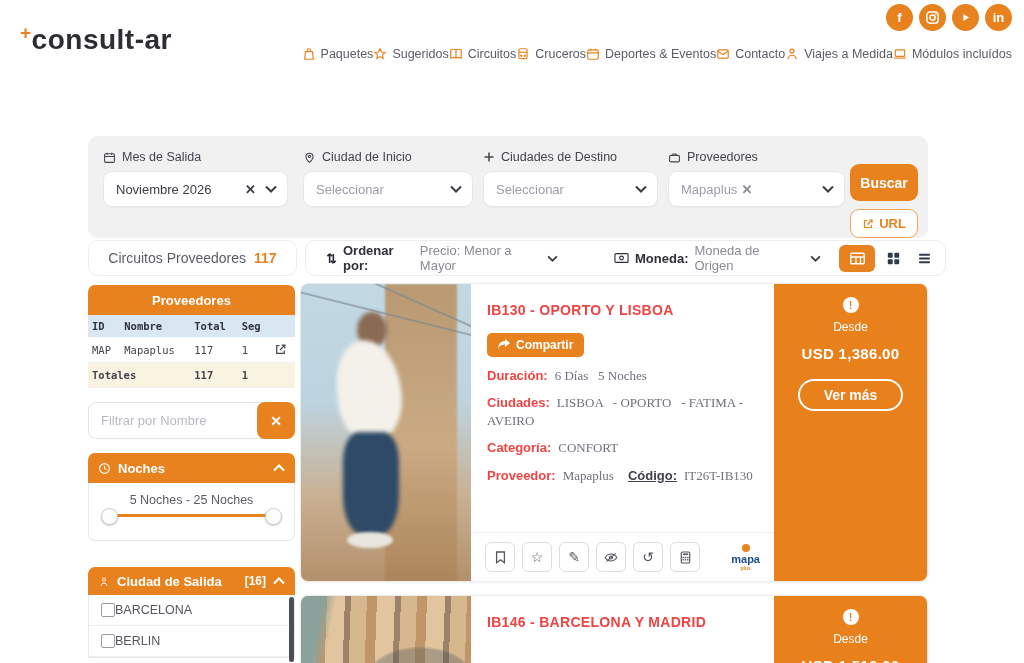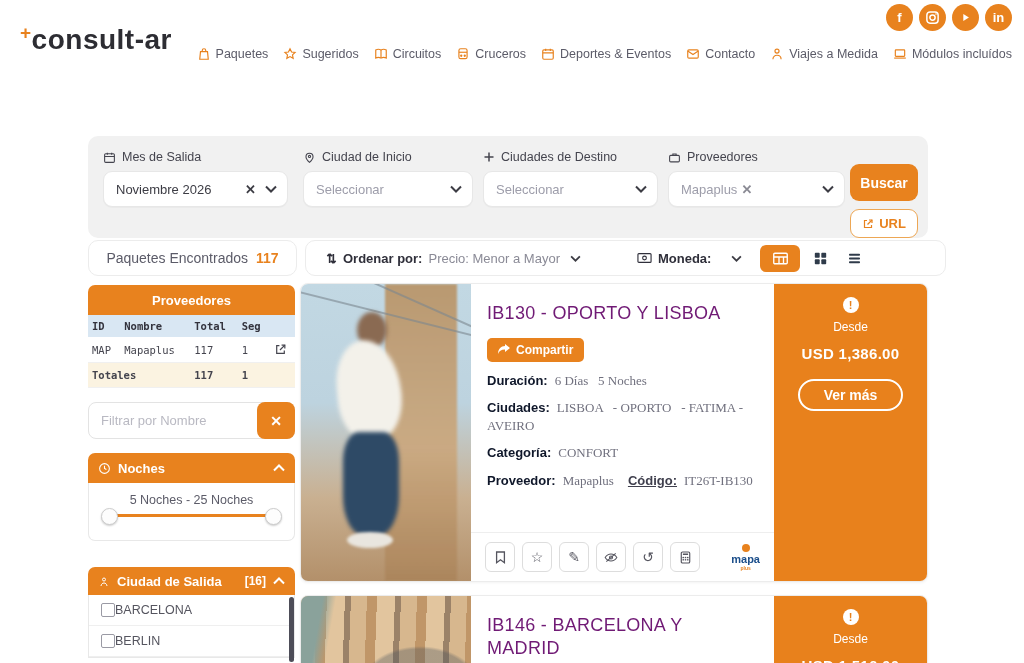--- a/index.html
+++ b/index.html
@@ -7,21 +7,21 @@
        font-family:"Liberation Sans",sans-serif;color:#5b5b68;}
   svg{display:block;}
   .abs{position:absolute;}
 
   
   .logo{left:20px;top:22px;font-size:28px;font-weight:800;color:#2d2d33;letter-spacing:.5px;}
   .logo .plus{color:#e8821e;font-size:19px;vertical-align:10px;font-weight:800;}
   .social{right:12px;top:4px;display:flex;gap:6px;}
   .soc{width:27px;height:27px;border-radius:50%;background:#e8821e;color:#fff;display:flex;
        align-items:center;justify-content:center;font-weight:700;font-size:13px;cursor:pointer;}
-  .nav{right:12px;top:47px;display:flex;gap:15px;font-size:12.5px;align-items:center;}
+  .nav{right:12px;top:47px;display:flex;font-size:12.5px;align-items:center;}
   .nav-item{display:flex;align-items:center;gap:5px;color:#5b5b68;cursor:pointer;white-space:nowrap;}
   .nav-item .nicon{color:#e8821e;}
 
   
   .filter-panel{left:88px;top:136px;width:840px;height:102px;background:#f1f1f1;border-radius:10px;}
   .ffield{position:absolute;top:14px;}
   .flabel{display:flex;align-items:center;gap:6px;font-size:12.5px;color:#44444e;margin-bottom:7px;}
   .flabel .ficon{color:#44444e;}
   .fselect{background:#fff;border:1px solid #e7e7e7;border-radius:9px;height:34px;display:flex;
            align-items:center;padding:0 10px 0 12px;font-size:13px;cursor:pointer;box-shadow:0 1px 1px rgba(0,0,0,.03);}
@@ -97,26 +97,26 @@
                  border-radius:45% 55% 42% 42%;transform:rotate(-5deg);filter:blur(2px);}
   .img1 .p-legs{position:absolute;left:42px;top:148px;width:56px;height:104px;background:#2e4a66;
                 border-radius:28% 28% 38% 38%;filter:blur(2px);}
   .img1 .p-shoe{position:absolute;left:46px;top:248px;width:46px;height:16px;background:#e9e6df;border-radius:50%;filter:blur(1.5px);}
   .img2{background:
         radial-gradient(90px 60px at 70% 30%,rgba(70,80,90,.35) 0 60%,transparent 65%),
         linear-gradient(100deg,#8aa29b 0 10%,rgba(138,162,155,0) 16%),
         repeating-linear-gradient(92deg,#d7b78e 0 16px,#c09668 16px 26px,#e2c59e 26px 44px,#9b8268 44px 50px);}
   .card-info{flex:1;display:flex;flex-direction:column;min-width:0;}
   .info-main{padding:18px 16px 6px 16px;}
-  .ctitle{font-size:18px;font-weight:400;color:#701a75;letter-spacing:.3px;line-height:1.25;}
+  .ctitle{font-size:14px;font-weight:700;color:#ef4444;letter-spacing:.3px;line-height:1.25;}
   .share{display:inline-flex;align-items:center;gap:6px;background:#e8821e;color:#fff;border:none;
          border-radius:5px;font-weight:700;font-size:12px;font-family:inherit;padding:5px 11px;
          margin-top:13px;cursor:pointer;}
   .drow{margin-top:10px;font-size:13px;line-height:1.35;}
-  .dlab{font-weight:800;color:#0f172a;margin-right:7px;}
+  .dlab{font-weight:800;color:#ef4444;margin-right:7px;}
   .dval{color:#70707e;white-space:pre-wrap;font-family:Liberation Serif, serif;}
   .dlab2{font-weight:800;color:#3f3f4d;margin:0 7px 0 14px;text-decoration:underline;}
   .info-footer{margin-top:auto;border-top:1px solid #eee;padding:9px 14px;display:flex;align-items:center;}
   .act{width:30px;height:30px;border:1px solid #ddd;border-radius:6px;background:#fff;color:#55555f;
        display:flex;align-items:center;justify-content:center;font-size:14px;margin-right:7px;cursor:pointer;padding:0;}
   .mapa{margin-left:auto;display:flex;flex-direction:column;align-items:center;line-height:1;cursor:default;}
   .mapa .dot{width:8px;height:8px;border-radius:50%;background:#e8821e;margin-bottom:2px;}
   .mapa .mtxt{color:#1b4e8a;font-weight:800;font-size:11px;}
   .mapa .ptxt{color:#e8821e;font-weight:700;font-size:5px;margin-top:1px;}
   .card-price{width:153px;flex:none;background:#e8811c;color:#fff;display:flex;flex-direction:column;
@@ -315,21 +315,21 @@
           <path d="M10 5H5v14h14v-5"></path>
           <path d="M14 4h6v6"></path>
           <path d="M20 4l-9 9"></path>
         </svg>
       </span>
     <span>URL</span>
   </button>
 </div>
 
 <div class="abs pill found">
-  <span>Paquetes Encontrados</span>
+  <span>Circuitos Proveedores</span>
   <b>117</b>
 </div>
 <div class="abs pill rbar">
   <span class="dicon" style="margin-left:12px">
       <svg width="11" height="13" viewBox="0 0 12 14" fill="none" stroke="currentColor" stroke-width="1.8">
         <path d="M4 12V2M4 2L1.5 4.5M4 2l2.5 2.5M8 2v10m0 0l-2.5-2.5M8 12l2.5-2.5"></path>
       </svg>
     </span>
   <span class="rlab">Ordenar por:</span>
   <span class="rval">Precio: Menor a Mayor</span>
@@ -338,20 +338,21 @@
         <path d="M1 1.5l5 5 5-5"></path>
       </svg>
     </span>
   <span class="dicon" style="margin-left:46px">
       <svg width="15" height="12" viewBox="0 0 24 18" fill="none" stroke="currentColor" stroke-width="1.8">
         <rect x="1.5" y="2" width="21" height="14" rx="1.5"></rect>
         <circle cx="12" cy="9" r="3"></circle>
       </svg>
     </span>
   <span class="rlab">Moneda:</span>
+  <span class="rval">Moneda de Origen</span>
   <span class="rchev" style="margin-left:14px">
       <svg width="11" height="7" viewBox="0 0 12 8" fill="none" stroke="currentColor" stroke-width="2">
         <path d="M1 1.5l5 5 5-5"></path>
       </svg>
     </span>
   <span class="toggle active" style="margin-left:8px">
       <svg width="15" height="13" viewBox="0 0 20 16" fill="none" stroke="#fff" stroke-width="1.8">
         <rect x="1" y="1" width="18" height="14" rx="1.5"></rect>
         <path d="M1 6h18M8 6v9M14 6v9"></path>
       </svg>

